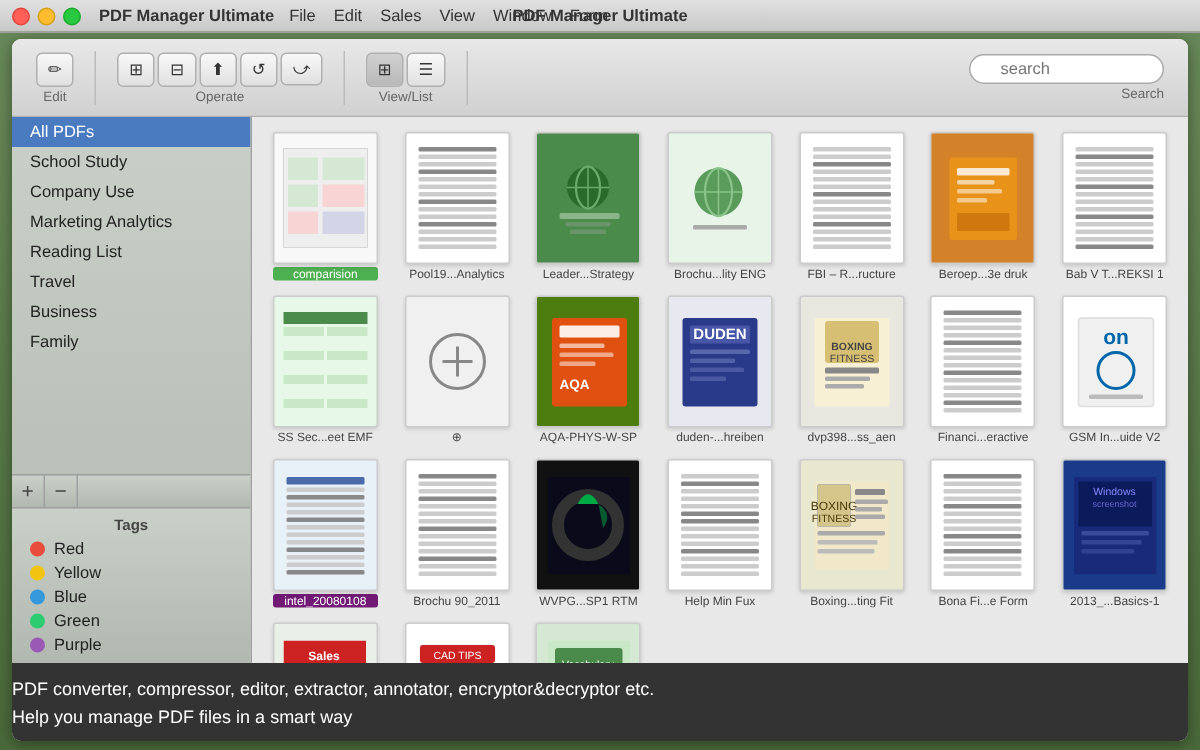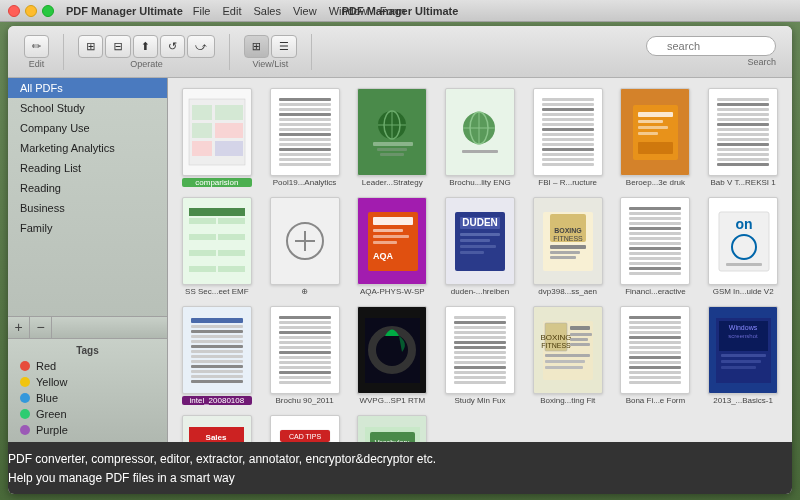--- a/index.html
+++ b/index.html
@@ -357,21 +357,21 @@
 
   <div class="content-area">
 
     <div class="sidebar">
       <div class="sidebar-section">
         <div class="sidebar-item active">All PDFs</div>
         <div class="sidebar-item">School Study</div>
         <div class="sidebar-item">Company Use</div>
         <div class="sidebar-item">Marketing Analytics</div>
         <div class="sidebar-item">Reading List</div>
-        <div class="sidebar-item">Reading</div>
+        <div class="sidebar-item">Travel</div>
         <div class="sidebar-item">Business</div>
         <div class="sidebar-item">Family</div>
       </div>
       <div class="sidebar-add-remove">
         <div class="add-remove-btn">+</div>
         <div class="add-remove-btn" style="border-left:none;">−</div>
       </div>
       <div class="tags-section">
         <div class="tags-header">Tags</div>
         <div class="tag-item">
@@ -550,21 +550,21 @@
           <svg width="40" height="40">
             <circle cx="20" cy="20" r="18" fill="none" stroke="#888" stroke-width="2"></circle>
             <line x1="10" y1="20" x2="30" y2="20" stroke="#888" stroke-width="2"></line>
             <line x1="20" y1="10" x2="20" y2="30" stroke="#888" stroke-width="2"></line>
           </svg>
         </div>
         <div class="pdf-thumb-label">⊕</div>
       </div>
 
       <div class="pdf-item">
-        <div class="pdf-thumb" style="background:#a21caf;">
+        <div class="pdf-thumb" style="background:#4d7c0f;">
           <svg width="55" height="65">
             <rect x="3" y="3" width="50" height="59" rx="2" fill="#e05010"></rect>
             <rect x="8" y="8" width="40" height="8" rx="1" fill="#fff" opacity="0.9"></rect>
             <rect x="8" y="20" width="30" height="3" rx="1" fill="#fff" opacity="0.6"></rect>
             <rect x="8" y="26" width="36" height="3" rx="1" fill="#fff" opacity="0.5"></rect>
             <rect x="8" y="32" width="24" height="3" rx="1" fill="#fff" opacity="0.5"></rect>
             <text x="8" y="50" font-size="9" fill="white" font-weight="bold">AQA</text>
           </svg>
         </div>
         <div class="pdf-thumb-label">AQA-PHYS-W-SP</div>
@@ -702,21 +702,21 @@
             <div class="thumb-line dark"></div>
               <div class="thumb-line"></div>
               <div class="thumb-line"></div>
             <div class="thumb-line"></div>
               <div class="thumb-line dark"></div>
               <div class="thumb-line"></div>
             <div class="thumb-line"></div>
               <div class="thumb-line"></div>
           </div>
         </div>
-        <div class="pdf-thumb-label">Study Min Fux</div>
+        <div class="pdf-thumb-label">Help Min Fux</div>
       </div>
 
       <div class="pdf-item">
         <div class="pdf-thumb" style="background:#e8e8d0;">
           <svg width="55" height="65">
             <rect x="3" y="3" width="50" height="59" rx="2" fill="#f0e8c8"></rect>
             <rect x="5" y="5" width="22" height="28" rx="1" fill="#c8b870" opacity="0.7"></rect>
             <rect x="5" y="5" width="22" height="28" rx="1" fill="none" stroke="#aaa" stroke-width="0.5"></rect>
             <text x="16" y="22" font-size="8" fill="#4a3a0a" text-anchor="middle">BOXING</text>
             <text x="16" y="30" font-size="7" fill="#4a3a0a" text-anchor="middle">FITNESS</text>

